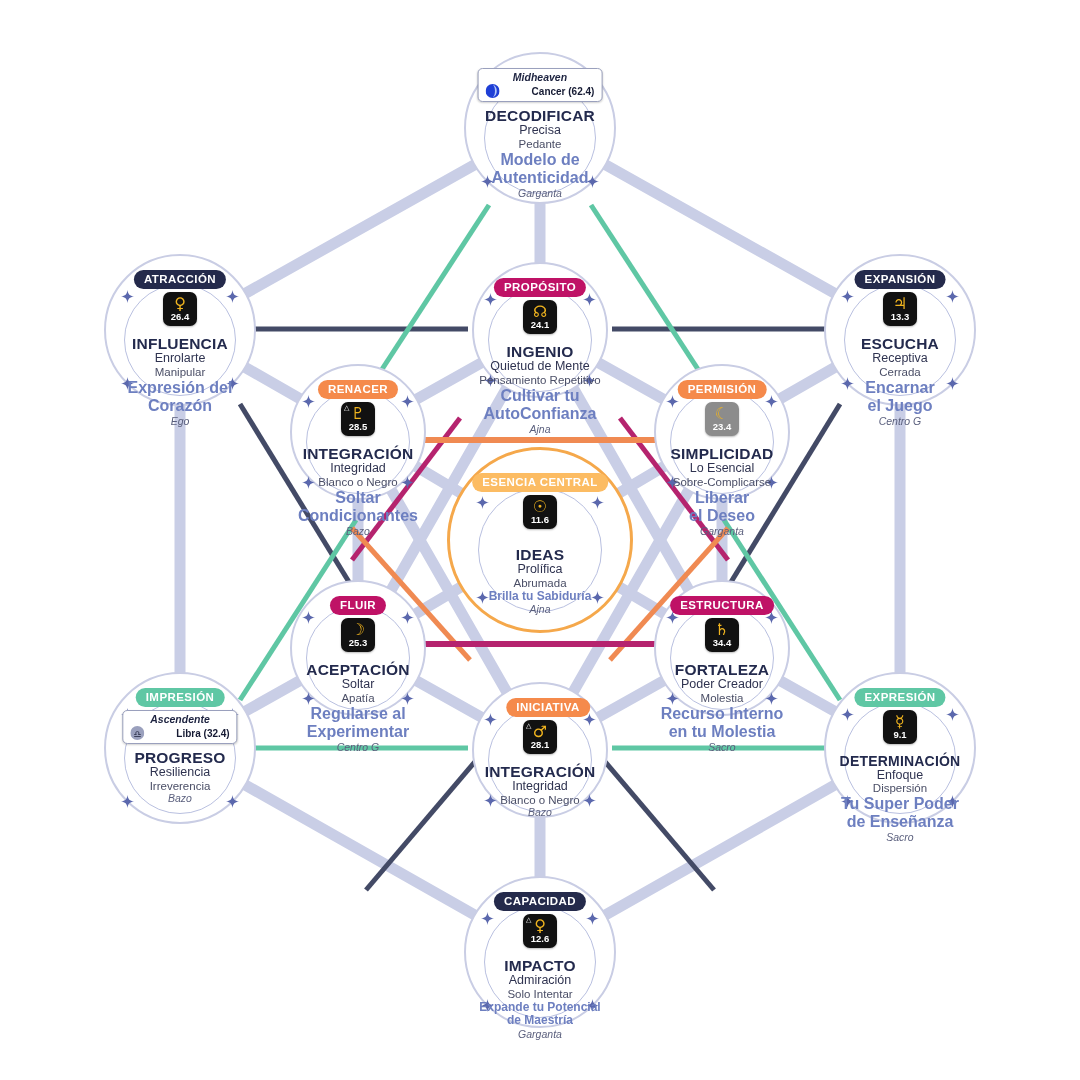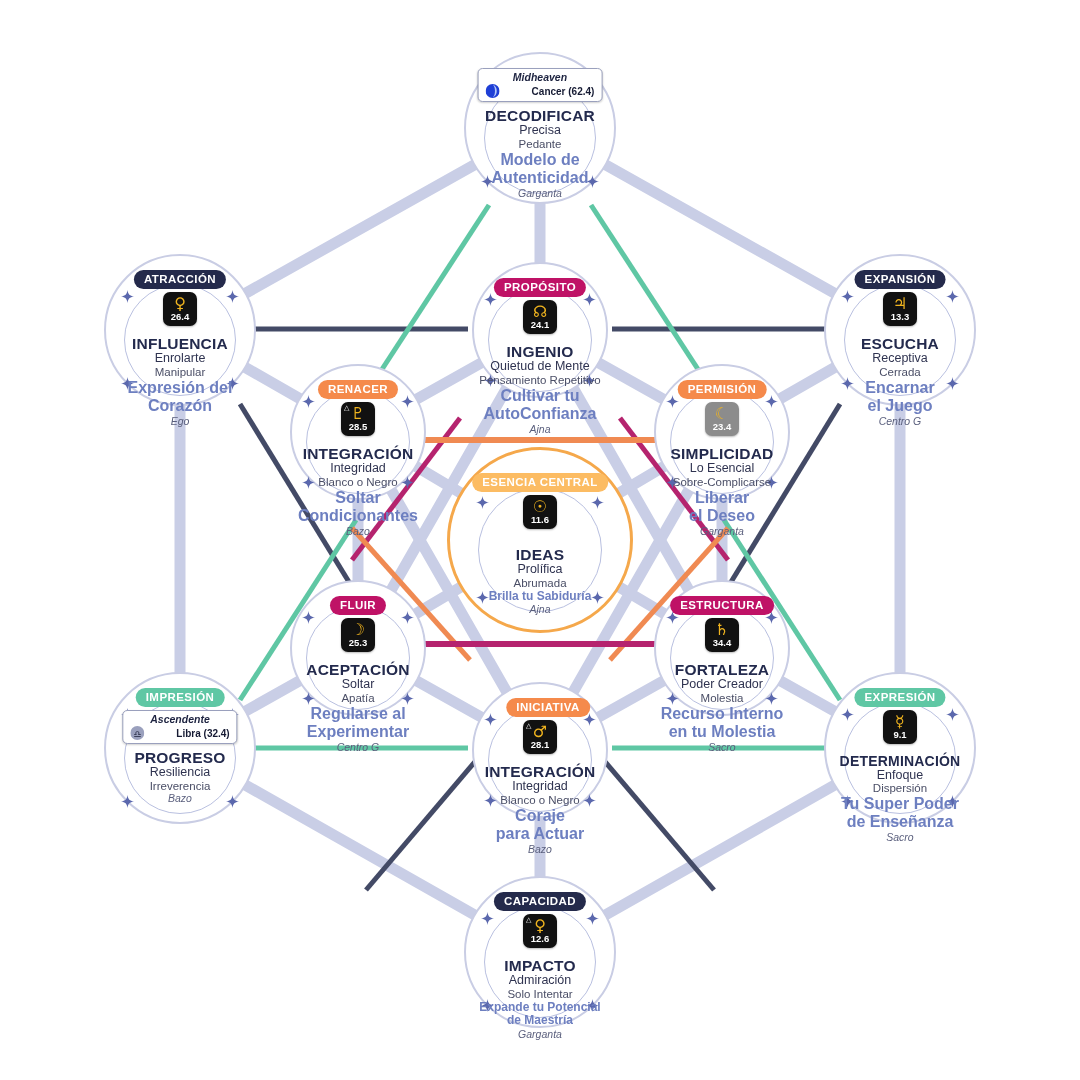--- a/index.html
+++ b/index.html
@@ -545,24 +545,20 @@
       <div class="pill orange" style="left: 548px; top: 698px;">INICIATIVA</div>
       <div class="chip" style="left: 540px; top: 720px;">
         <span class="retro">△</span>
         <span class="glyph">♂</span>
         <span class="deg">28.1</span>
       </div>
       <div class="cluster" style="left: 540px; top: 764px;">
         <div class="title">INTEGRACIÓN</div>
         <div class="pos">Integridad</div>
         <div class="neg">Blanco o Negro</div>
-        <div class="gift">
-          <div>Coraje</div>
-          <div>para Actuar</div>
-        </div>
         <div class="center-name">Bazo</div>
       </div>
       <div class="node outer" style="left: 824px; top: 672px;"></div>
       <div class="ring" style="left: 844px; top: 702px; width: 112px; height: 112px;"></div>
       <div class="spark" style="left: 840.568px; top: 707.941px;">
         <svg width="13" height="13" viewBox="0 0 13 13">
           <path d="M6.5 0 C7.1 4.3 8.7 5.9 13 6.5 C8.7 7.1 7.1 8.7 6.5 13 C5.9 8.7 4.3 7.1 0 6.5 C4.3 5.9 5.9 4.3 6.5 0 Z" fill="#5b68ad"></path>
         </svg>
       </div>
       <div class="spark" style="left: 946.432px; top: 707.941px;">

